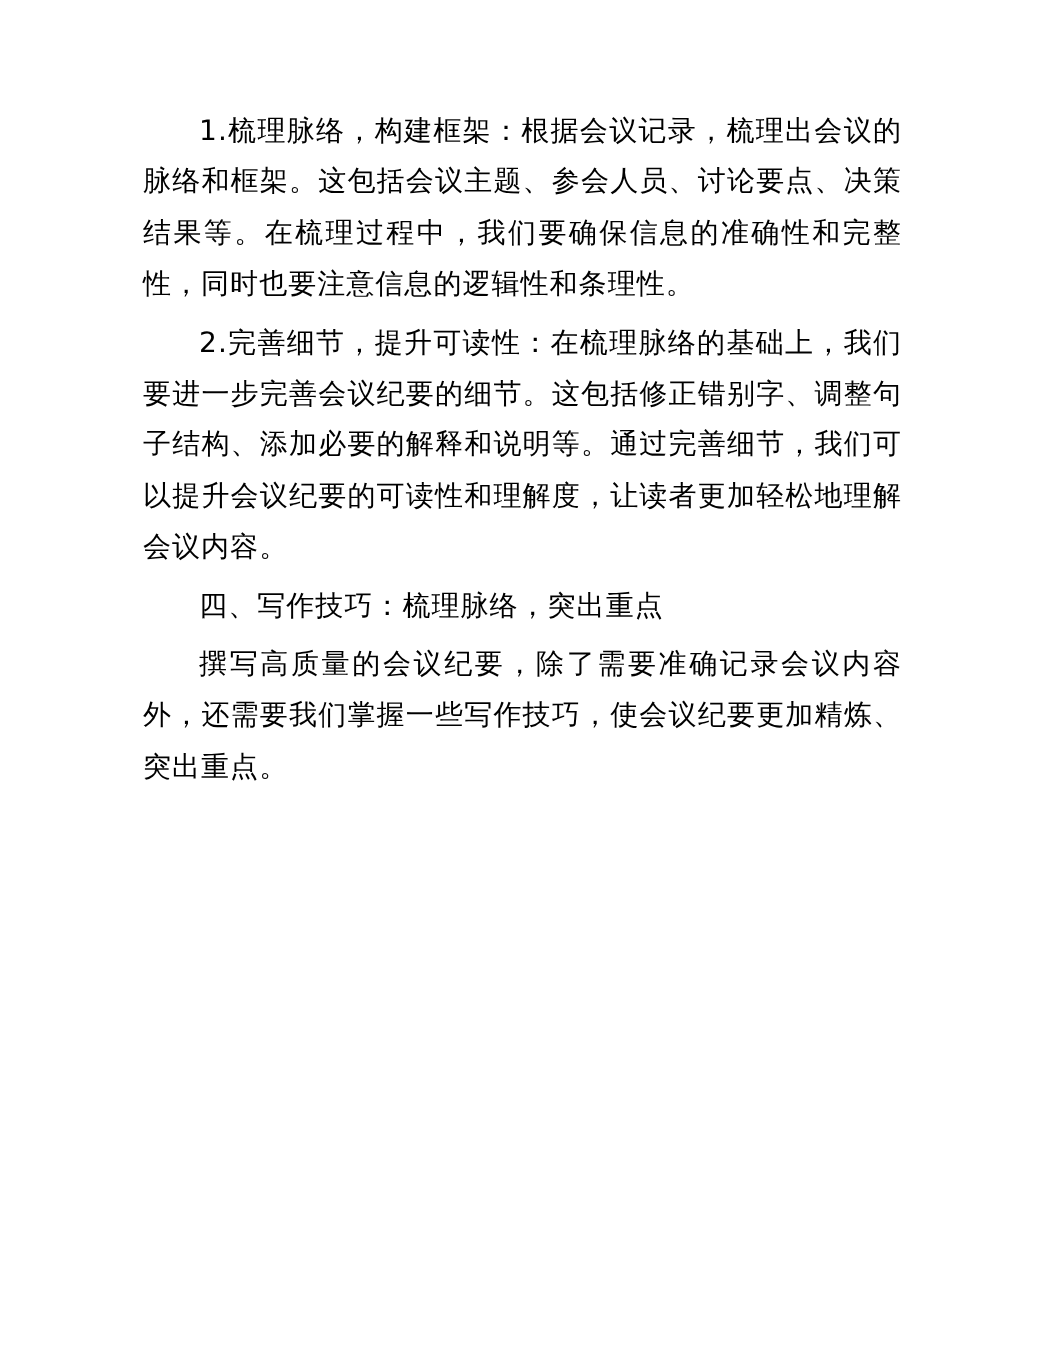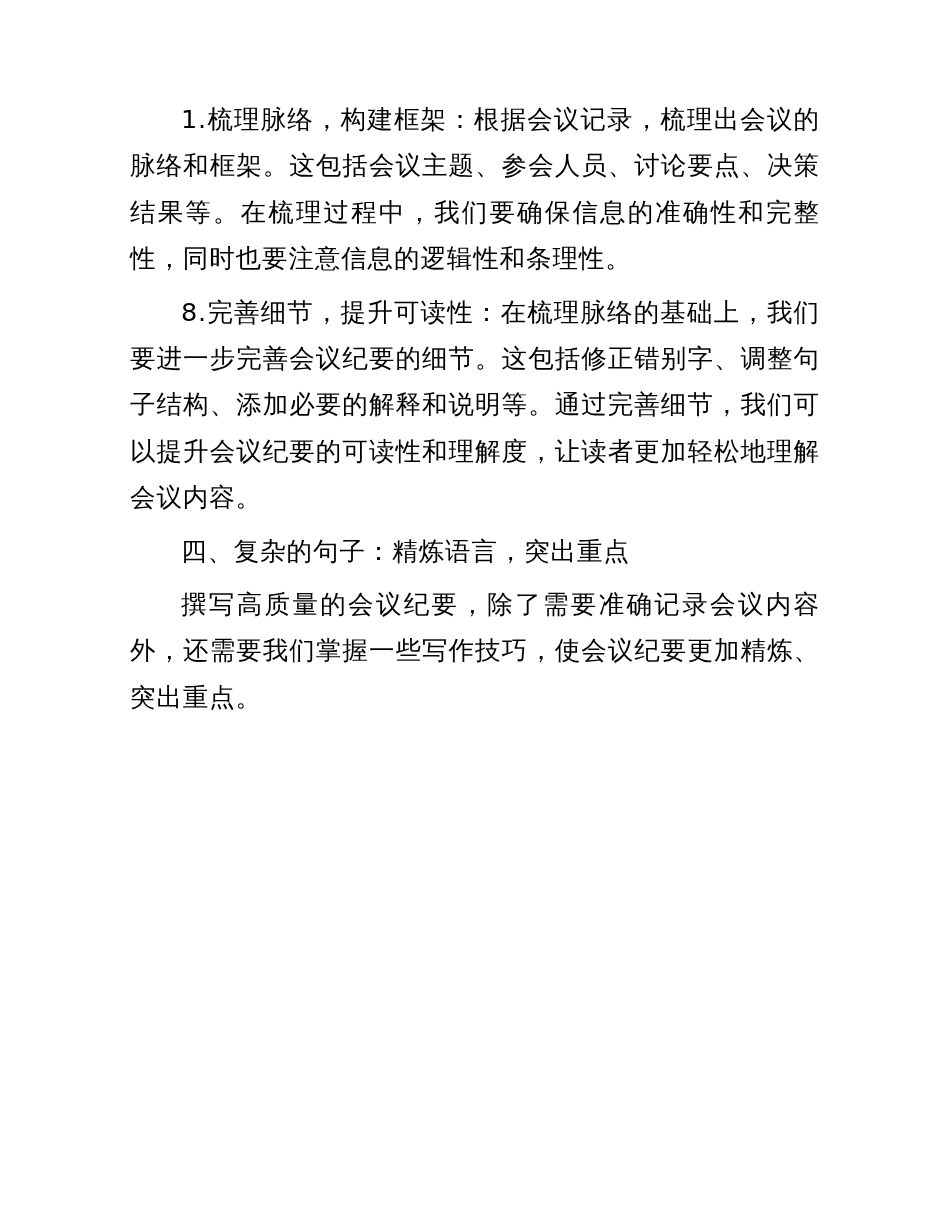--- a/index.html
+++ b/index.html
@@ -33,16 +33,16 @@
   }
   .para:last-child {
     margin-bottom: 0;
   }
 </style>
 </head>
 <body>
 
 <div id="page">
   <p class="para">1.梳理脉络，构建框架：根据会议记录，梳理出会议的脉络和框架。这包括会议主题、参会人员、讨论要点、决策结果等。在梳理过程中，我们要确保信息的准确性和完整性，同时也要注意信息的逻辑性和条理性。</p>
-  <p class="para">8.完善细节，提升可读性：在梳理脉络的基础上，我们要进一步完善会议纪要的细节。这包括修正错别字、调整句子结构、添加必要的解释和说明等。通过完善细节，我们可以提升会议纪要的可读性和理解度，让读者更加轻松地理解会议内容。</p>
-  <p class="para">四、复杂的句子：精炼语言，突出重点</p>
+  <p class="para">2.完善细节，提升可读性：在梳理脉络的基础上，我们要进一步完善会议纪要的细节。这包括修正错别字、调整句子结构、添加必要的解释和说明等。通过完善细节，我们可以提升会议纪要的可读性和理解度，让读者更加轻松地理解会议内容。</p>
+  <p class="para">四、写作技巧：梳理脉络，突出重点</p>
   <p class="para">撰写高质量的会议纪要，除了需要准确记录会议内容外，还需要我们掌握一些写作技巧，使会议纪要更加精炼、突出重点。</p>
 </div>
 
 </body></html>

